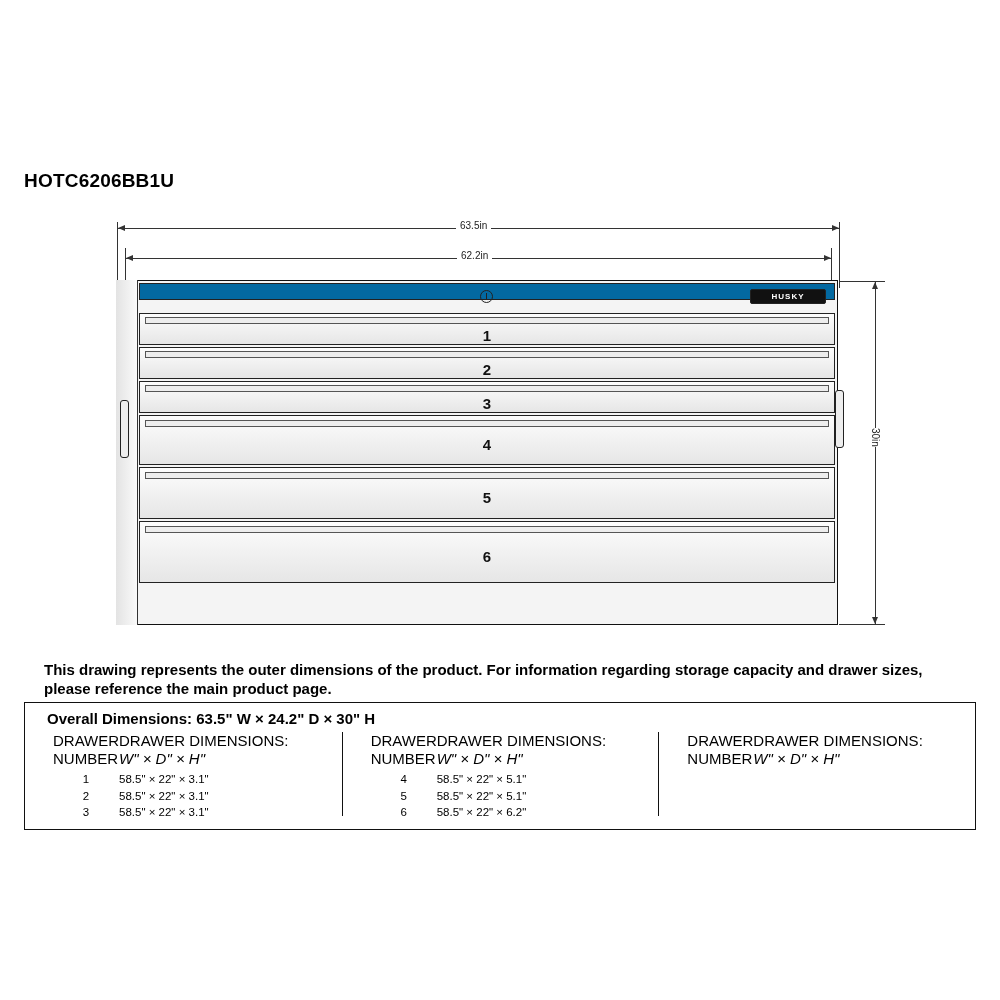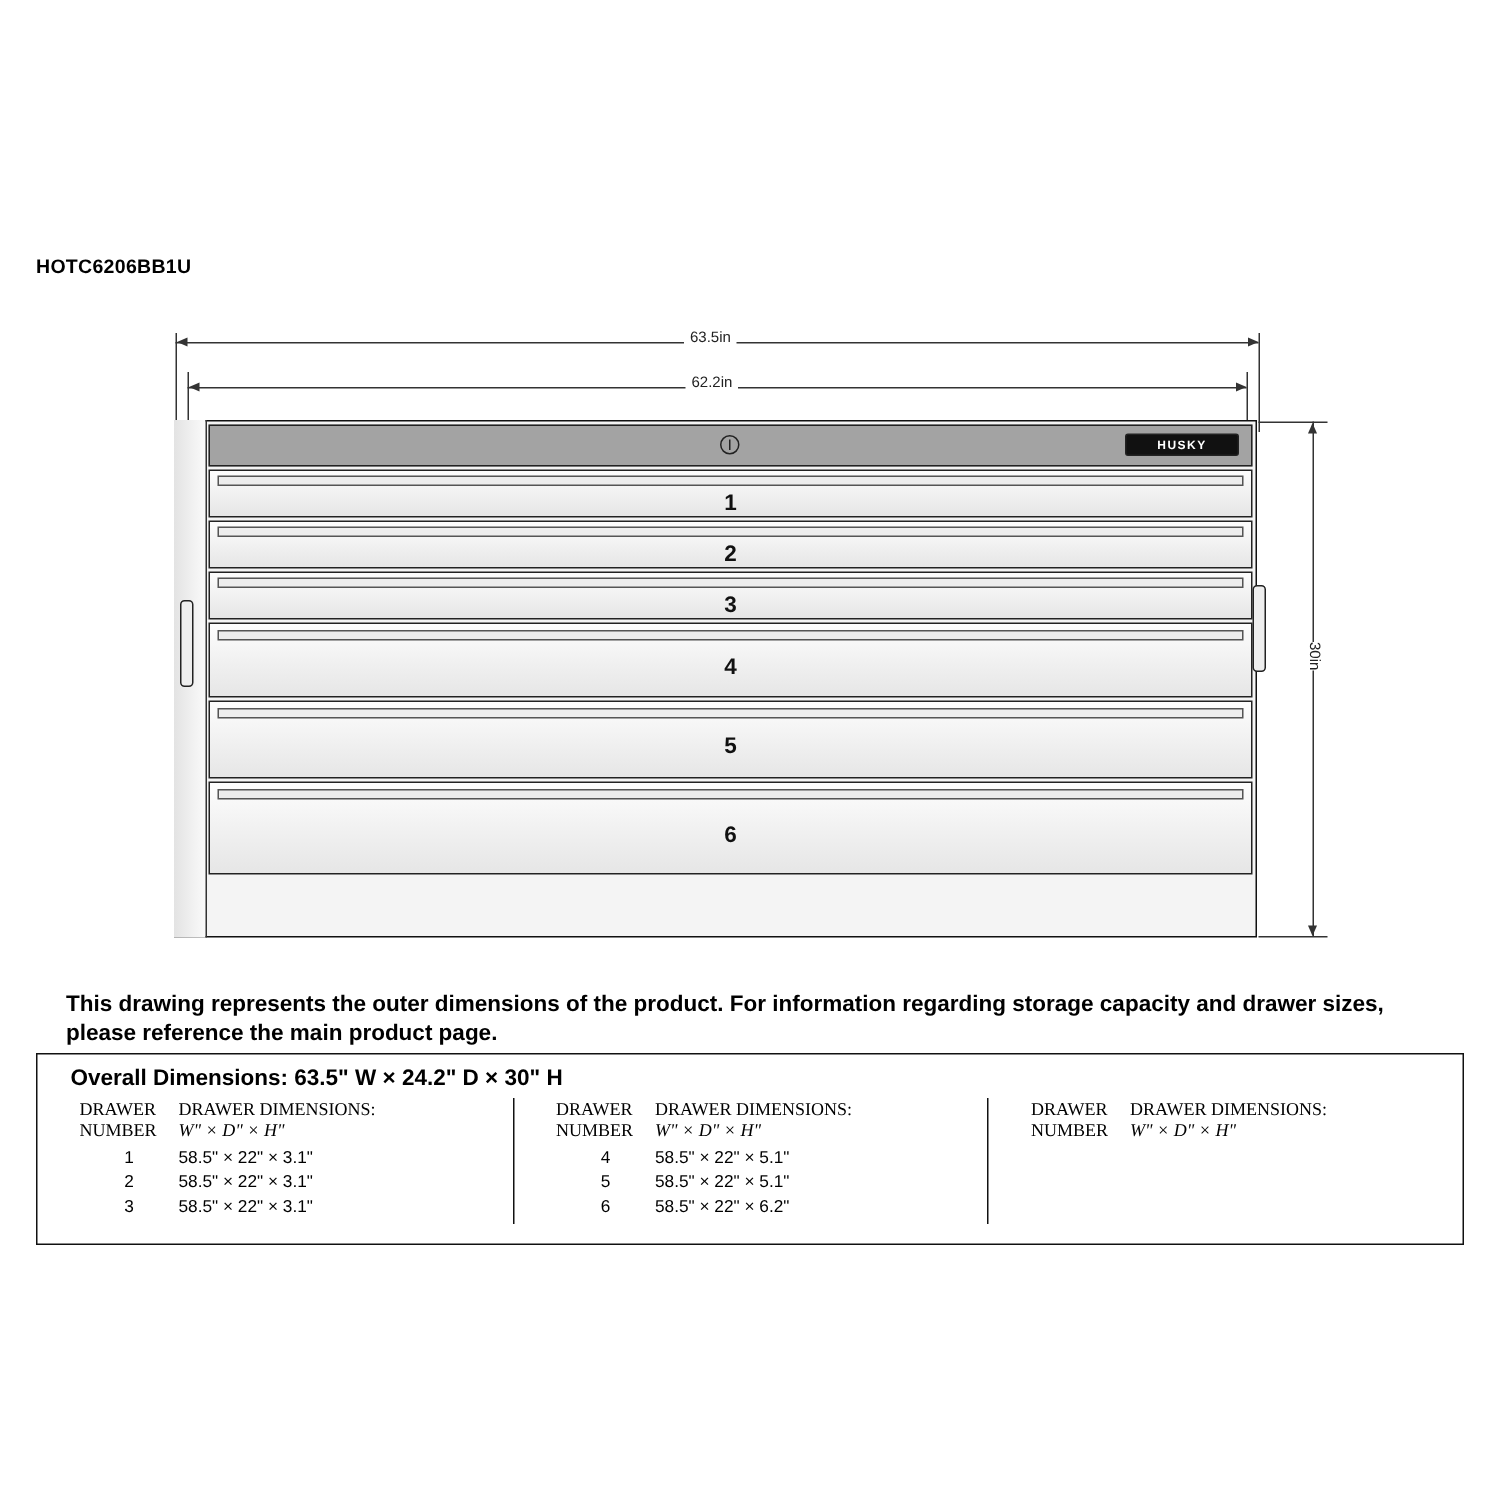--- a/index.html
+++ b/index.html
@@ -14,21 +14,21 @@
     font-family: "Liberation Sans", sans-serif;
     color: #000000;
     overflow: hidden;
   }
 
   
   #model-number {
     position: absolute;
     left: 24px;
     top: 170px;
-    font-size: 13px;
+    font-size: 19px;
     font-weight: bold;
     letter-spacing: 0.2px;
   }
 
   
   #drawing {
     position: absolute;
     left: 1px;
     top: 200px;
     width: 1000px;
@@ -117,23 +117,23 @@
     left: 138px;
     top: 83px;
     width: 696px;
     height: 339px;
   }
 
   .top-band {
     position: absolute;
     left: 0; top: 0;
     width: 100%;
-    height: 28px;
+    height: 17px;
     border: 1px solid #222;
-    background: #a3a3a3;
+    background: #0369a1;
     box-sizing: border-box;
   }
   .lock-icon {
     position: absolute;
     left: 50%;
     top: 6px;
     margin-left: -7px;
     width: 13px; height: 13px;
     border: 1.2px solid #222;
     border-radius: 50%;
@@ -224,23 +224,22 @@
   }
   .dims-col {
     width: 317px;
     position: relative;
     padding-left: 28px;
     box-sizing: border-box;
   }
   .dims-col.sep { border-left: 1.2px solid #111; }
   .dims-head {
     display: flex;
-    font-size: 12px;
+    font-size: 15px;
     line-height: 1.2;
-    font-family: Liberation Serif, serif;
   }
   .dims-head-num { width: 66px; }
   .dims-head-dim { }
   .dims-head-dim i { font-style: italic; }
   .dims-rows { margin-top: 3px; }
   .dims-row {
     display: flex;
     font-size: 11.5px;
     line-height: 1.45;
   }

